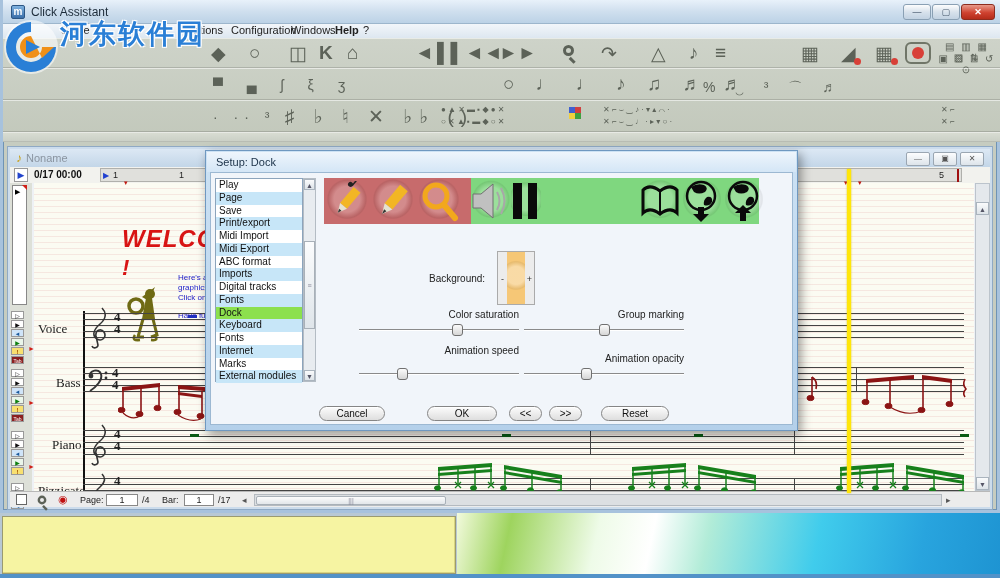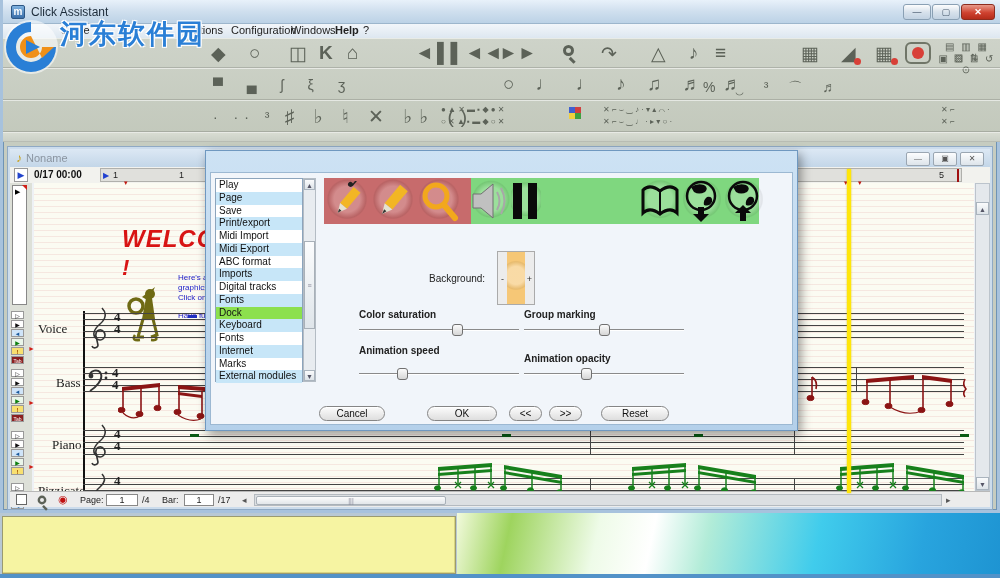--- a/index.html
+++ b/index.html
@@ -124,21 +124,21 @@
   .dock-cell { width:46px; height:46px; display:flex; align-items:center; justify-content:center;
       background:radial-gradient(circle at 50% 46%, rgba(255,255,255,.22) 0 38%, rgba(0,0,0,.07) 56%, transparent 60%); }
 
   .bglabel { position:absolute; font-size:10px; color:#222; }
   .swatch { position:absolute; left:286px; top:78px; width:38px; height:54px; background:#ececec;
       border:1px solid #aaa; display:flex; align-items:stretch; font-size:9px; color:#333; }
   .swatch .m,.swatch .p { width:9px; text-align:center; line-height:54px; }
   .swatch .c { flex:1; background:#f6c776;
       background-image:radial-gradient(circle at 50% 45%, rgba(255,255,255,.35) 0 30%, rgba(0,0,0,.06) 46%, transparent 50%); }
 
-  .sl-label { position:absolute; width:160px; text-align:left; font-size:10px; font-weight:bold; color:#222; }
+  .sl-label { position:absolute; width:160px; text-align:right; font-size:10px; font-weight:normal; color:#222; }
   .sl-track { position:absolute; width:160px; height:10px; }
   .sl-track::before { content:""; position:absolute; left:0; right:0; top:4px; height:1px; background:#8a8a8a;
       box-shadow:0 1px 0 #fff; }
   .sl-thumb { position:absolute; top:-1px; width:11px; height:12px; border:1px solid #707070; border-radius:3px;
       background:linear-gradient(#fbfbfb,#d6d6d6); }
 
   .dlg-btn { position:absolute; top:233px; height:15px; border:1px solid #858585; border-radius:8px;
       background:linear-gradient(#fcfcfc,#dedede); box-shadow:inset 0 1px 0 #fff;
       font-size:10px; line-height:13px; text-align:center; color:#111; }
 
@@ -488,20 +488,21 @@
       <span class="abs" style="left:232px; top:3px; color:#555">◂</span>
       <div class="hscroll" style="left:244px; width:688px">
         <div class="hthumb">|||</div>
       </div>
       <span class="abs" style="left:936px; top:3px; color:#555">▸</span>
     </div>
   </div>
 </div>
 
 <div class="dialog">
+  <div class="dlg-title">Setup: Dock</div>
   <div class="dlg-body">
 
     <div class="dlist">
       <div class="drow">Play</div>
       <div class="drow alt">Page</div>
       <div class="drow">Save</div>
       <div class="drow alt">Print/export</div>
       <div class="drow">Midi Import</div>
       <div class="drow alt">Midi Export</div>
       <div class="drow">ABC format</div>

